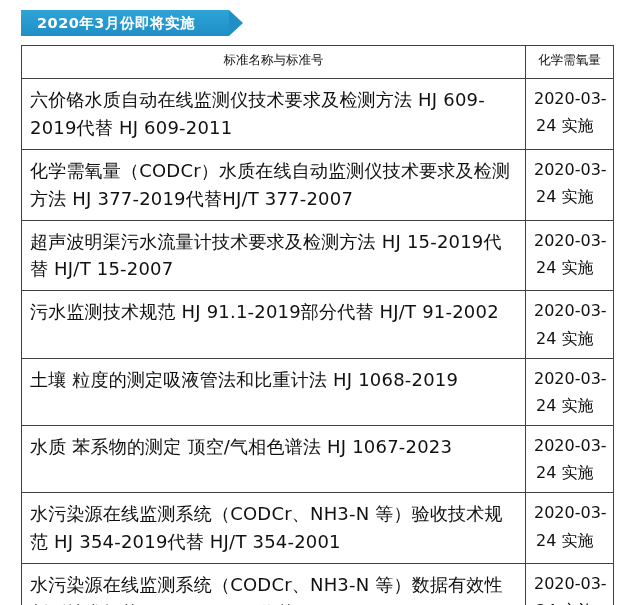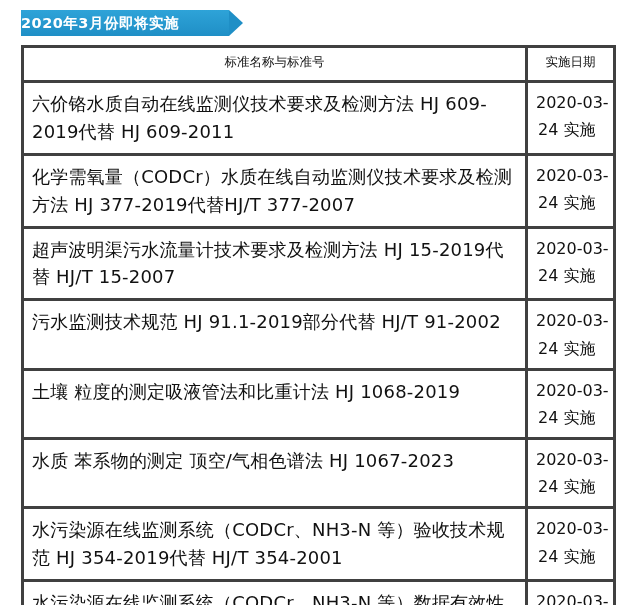--- a/index.html
+++ b/index.html
@@ -37,20 +37,21 @@
     height: 26px;
     background: linear-gradient(to bottom, #2ea3d8 0%, #1f8fc6 100%);
     display: flex;
     align-items: center;
   }
   .banner-title {
     color: #ffffff;
     font-size: 14.5px;
     font-weight: bold;
     letter-spacing: 0.5px;
+    padding-left: 16px;
     white-space: nowrap;
   }
   .banner-arrow {
     position: absolute;
     left: 208px;
     top: 0;
     width: 0;
     height: 0;
     border-top: 13px solid transparent;
     border-bottom: 13px solid transparent;
@@ -63,21 +64,21 @@
     top: 45px;
     width: 592px;
   }
   table.std-table {
     border-collapse: collapse;
     width: 592px;
     table-layout: fixed;
   }
   table.std-table th,
   table.std-table td {
-    border: 3px solid #404040;
+    border: 1px solid #404040;
     vertical-align: top;
   }
   table.std-table th {
     font-weight: normal;
     text-align: center;
     font-size: 12.5px;
     padding: 6px 4px 6px 4px;
     height: 20px;
     color: #111;
   }
@@ -114,21 +115,21 @@
 
   <div class="tbl-wrap">
     <table class="std-table">
       <colgroup>
         <col class="col-name">
         <col class="col-date">
       </colgroup>
       <thead>
         <tr>
           <th>标准名称与标准号</th>
-          <th>实施日期</th>
+          <th>化学需氧量</th>
         </tr>
       </thead>
       <tbody id="tbody">
           <tr>
             <td class="name-cell">六价铬水质自动在线监测仪技术要求及检测方法   HJ 609-2019代替   HJ 609-2011</td>
             <td class="date-cell"><span class="date-line1">2020-03-</span><span class="date-line2">24  实施</span></td>
           </tr>
           <tr>
             <td class="name-cell">化学需氧量（CODCr）水质在线自动监测仪技术要求及检测方法   HJ 377-2019代替HJ/T 377-2007</td>
             <td class="date-cell"><span class="date-line1">2020-03-</span><span class="date-line2">24  实施</span></td>

